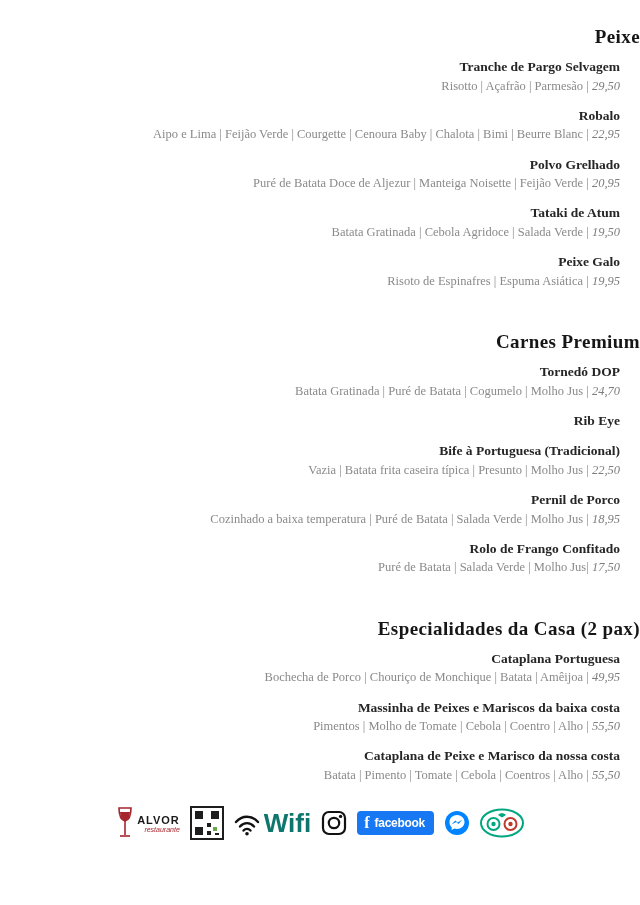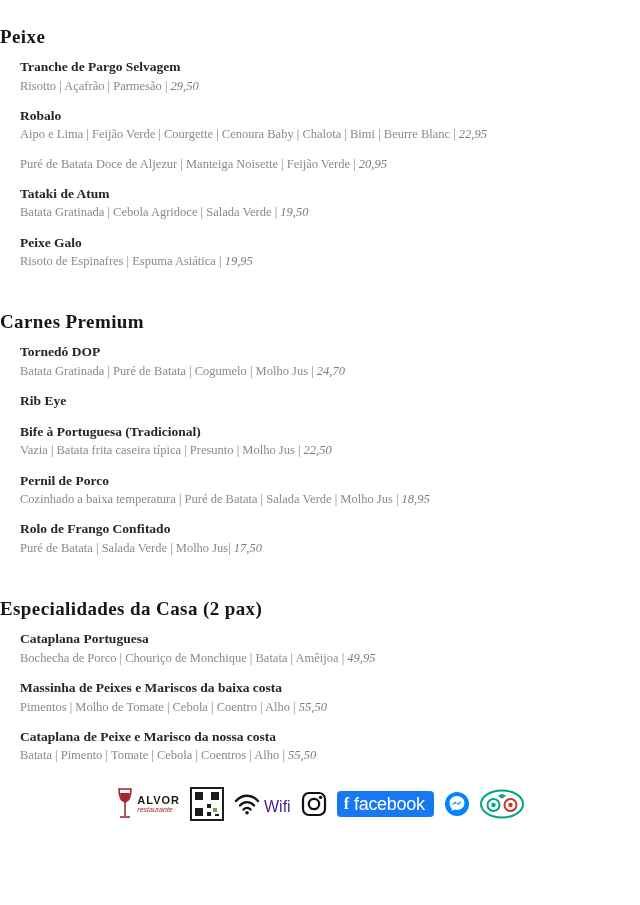--- a/index.html
+++ b/index.html
@@ -1,18 +1,18 @@
 <!DOCTYPE html>
 <html><head>
 <meta charset="utf-8">
 <style>
   html, body { margin: 0; padding: 0; background: #ffffff; }
   .page {
     width: 640px; height: 905px; margin: 0 auto; box-sizing: border-box;
-    background: #ffffff; text-align: left; overflow: hidden;
+    background: #ffffff; text-align: right; overflow: hidden;
     font-family: "Liberation Serif", "DejaVu Serif", serif;
     padding-top: 26px; position: relative;
   }
   .section-title {
     font-size: 19px; font-weight: bold; color: #161616;
     letter-spacing: 0.4px; margin: 0 0 10px 0;
   }
   .menu-section + .menu-section { margin-top: 42px; }
   .menu-item { margin-bottom: 13px; padding: 0 20px; }
   .item-name {
@@ -31,30 +31,30 @@
   .alvor-text {
     font-family: "Liberation Sans", sans-serif; font-weight: bold;
     font-size: 11px; color: #1a1a1a; letter-spacing: 1px;
   }
   .alvor-sub {
     display: block; font-size: 7px; color: #a5262d; letter-spacing: 0;
     font-style: italic; font-weight: normal;
   }
   .wifi-wrap { display: flex; align-items: flex-end; gap: 4px; }
   .wifi-label {
-    font-family: "Liberation Sans", sans-serif; font-weight: normal;
-    font-size: 16px; color: #4c1d95; line-height: 1;
+    font-family: "Liberation Sans", sans-serif; font-weight: bold;
+    font-size: 26px; color: #0f766e; line-height: 1;
   }
   .fb-badge {
     display: flex; align-items: center; gap: 5px;
     background: #1877f2; color: #fff; border-radius: 4px;
     padding: 4px 9px 4px 7px; font-family: "Liberation Sans", sans-serif;
   }
   .fb-f { font-weight: bold; font-size: 16px; line-height: 1; font-family: "Liberation Serif", serif; }
-  .fb-word { font-weight: normal; font-size: 18px; letter-spacing: -0.3px; line-height: 1; }
+  .fb-word { font-weight: bold; font-size: 12px; letter-spacing: -0.3px; line-height: 1; }
   svg { display: block; }
 </style>
 </head>
 <body>
 
 <div class="page">
 
   <div class="menu-section">
     <h2 class="section-title">Peixe</h2>
 
@@ -65,20 +65,21 @@
 
     <div class="menu-item">
       <div class="item-name">Robalo</div>
       <p class="item-desc"><span>Aipo e Lima | Feijão Verde | Courgette | Cenoura Baby | Chalota | Bimi | Beurre Blanc |</span> <span class="price">22,95</span></p>
     </div>
 
     <div class="menu-item">
     </div>
 
     <div class="menu-item">
+      <div class="item-name">Polvo Grelhado</div>
       <p class="item-desc"><span>Puré de Batata Doce de Aljezur | Manteiga Noisette | Feijão Verde |</span> <span class="price">20,95</span></p>
     </div>
 
     <div class="menu-item">
       <div class="item-name">Tataki de Atum</div>
       <p class="item-desc"><span>Batata Gratinada | Cebola Agridoce | Salada Verde |</span> <span class="price">19,50</span></p>
     </div>
 
     <div class="menu-item">
       <div class="item-name">Peixe Galo</div>

